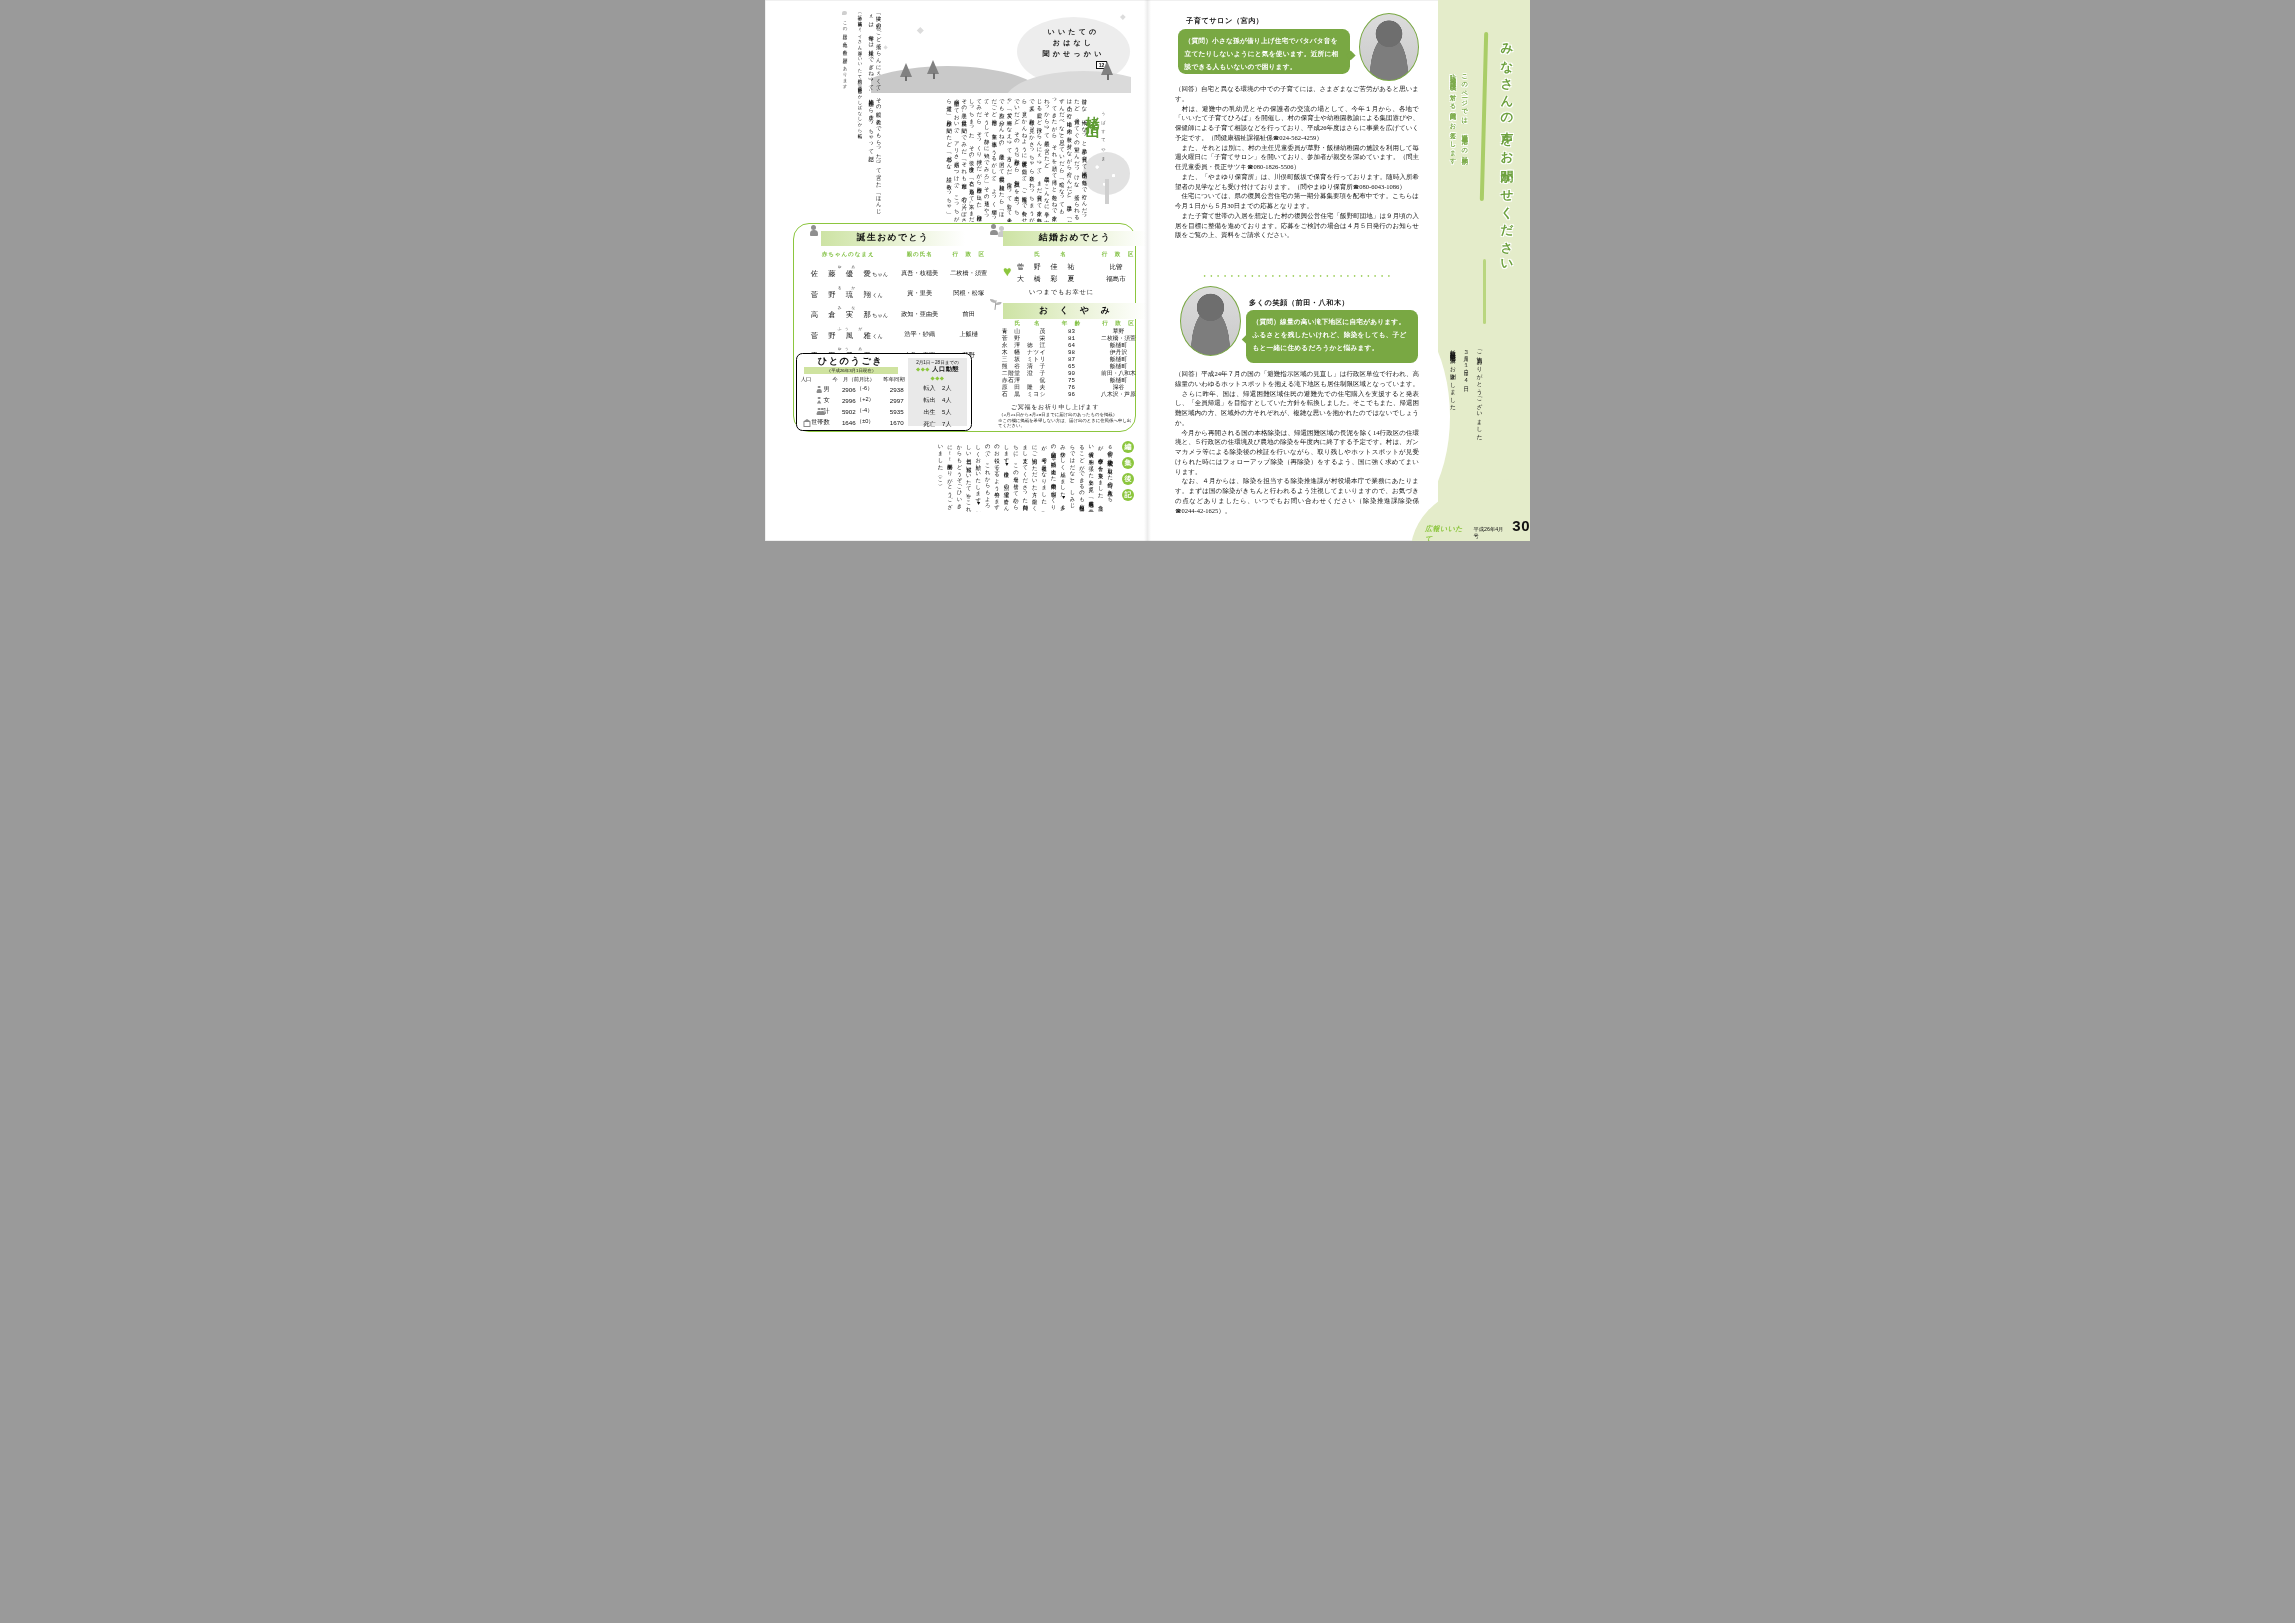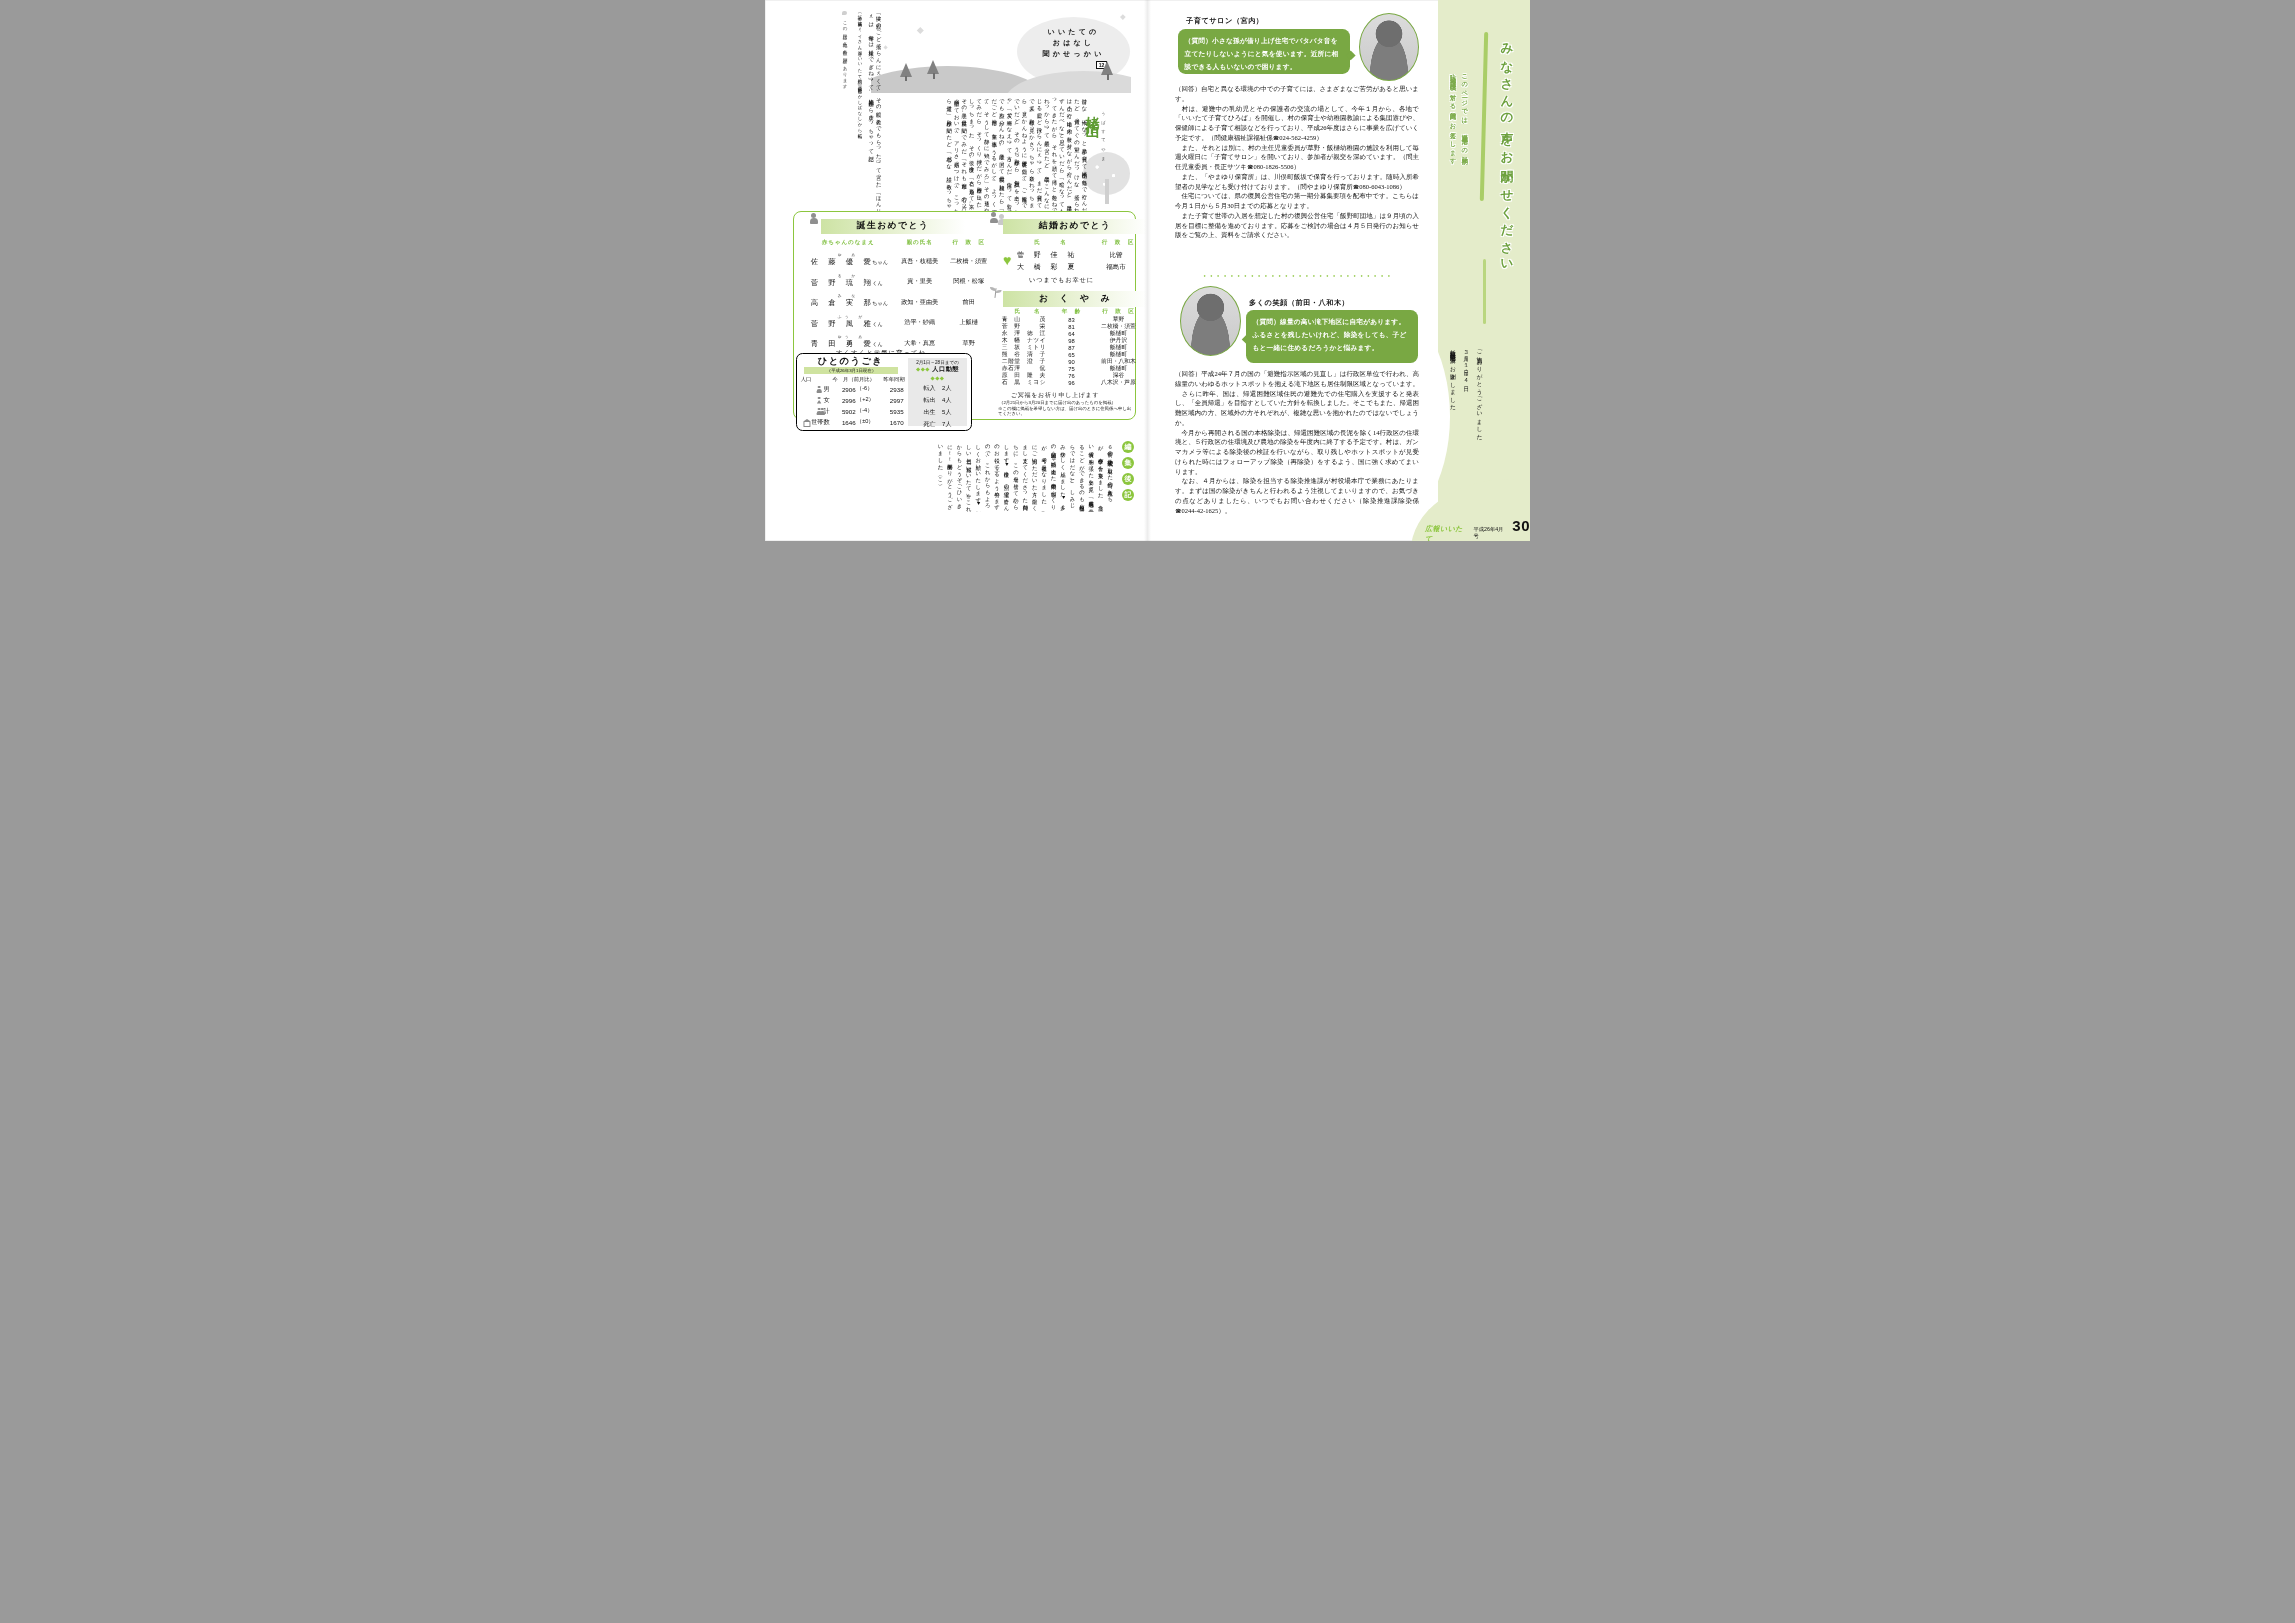--- a/index.html
+++ b/index.html
@@ -30,21 +30,21 @@
     text-shadow:-0.9px -0.9px 0 #fff,0.9px -0.9px 0 #fff,-0.9px 0.9px 0 #fff,0.9px 0.9px 0 #fff,0 0 2.3px #fff;}
   .tale-ruby{left:336px;top:108px;font-size:4.2px;color:#555;letter-spacing:4.2px;}
   .story-main{left:118px;top:95px;width:205px;height:127px;font-size:5.3px;line-height:1.42;letter-spacing:0.7px;overflow:hidden;}
   .story-endwrap{left:10.2px;top:11px;width:107px;height:207px;overflow:hidden;}
   .story-end{font-size:5.3px;line-height:1.42;letter-spacing:0.7px;}
   .credit{font-size:4.4px;line-height:1.5;letter-spacing:0.5px;margin-block-start:4.6px;color:#222;}
   .tale-note{font-size:4.6px;line-height:1.6;letter-spacing:0.9px;color:#444;margin-block-start:7.4px;}
   .tale-note::before{content:"";display:inline-block;width:4.2px;height:4.2px;border-radius:50% 50% 50% 0;background:#cfcfcf;margin-bottom:2.8px;}
 
   
-  .gbox{left:28px;top:211px;width:341px;height:207px;border:1.9px solid #8cc63e;border-radius:8px;background:#fff;}
+  .gbox{left:28px;top:223px;width:341px;height:207px;border:1.9px solid #8cc63e;border-radius:16px;background:#fff;font-family:Liberation Mono, monospace;}
   .bar{position:absolute;height:15.7px;background:linear-gradient(90deg,#cde3a4 0,#e9f2d5 55%,#fff 100%);
     display:flex;align-items:center;justify-content:center;font-weight:bold;font-size:8.8px;letter-spacing:1.4px;color:#111;}
   .birth-bar{left:27px;top:6.5px;width:144px;}
   .marriage-bar{left:209px;top:6.5px;width:144px;text-align:right;}
   .okuyami-bar{left:209px;top:79px;width:144px;background:linear-gradient(90deg,#cde3a4 0,#e9f2d5 50%,#fff 100%);}
   .figure{position:absolute;}
   .fig-head{width:5.1px;height:5.1px;border-radius:50%;background:#8f8f8f;margin:0 auto;}
   .fig-body{width:7.9px;height:5.6px;border-radius:3.7px 3.7px 0.9px 0.9px;background:#8f8f8f;margin:0.5px auto 0;}
   .fig.light .fig-head,.fig.light .fig-body{background:#c9c9c9;}
   .sprout{position:absolute;}

